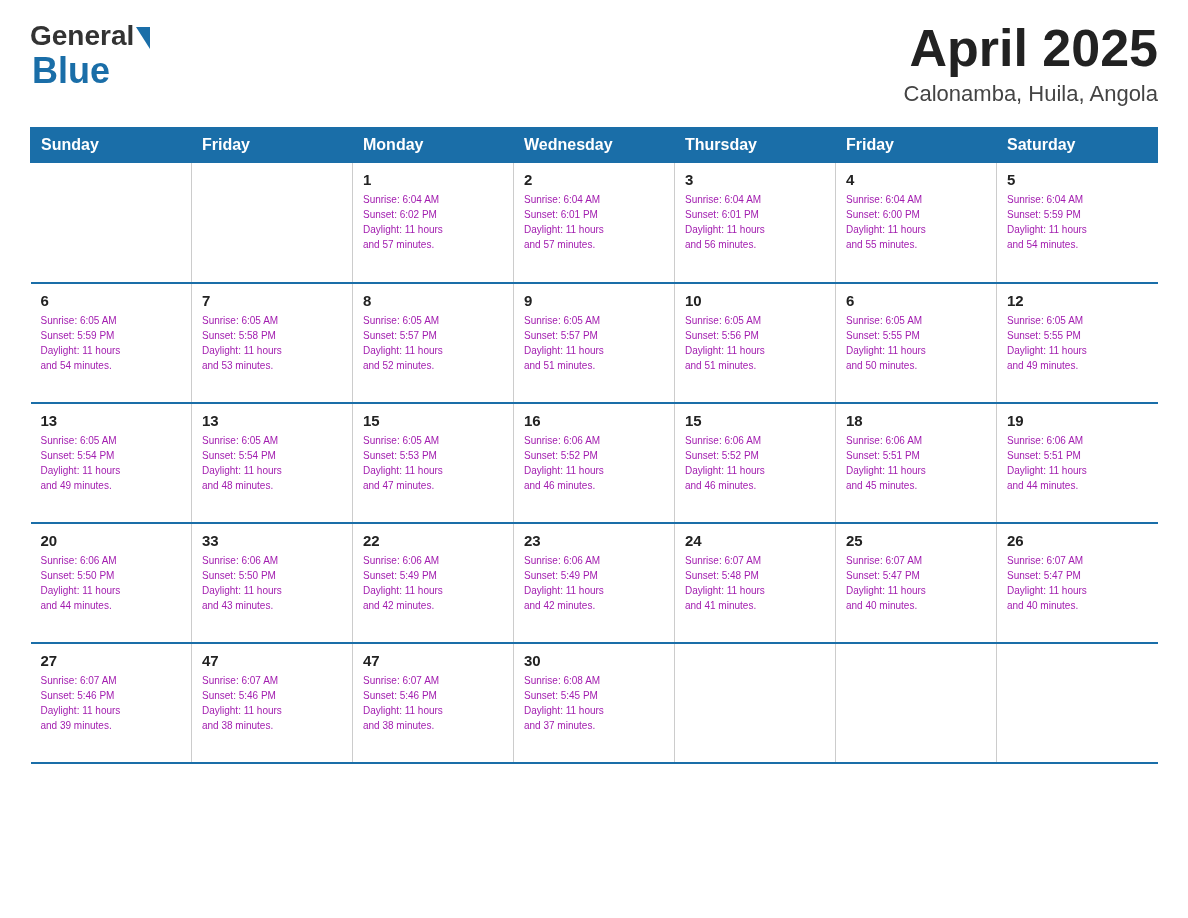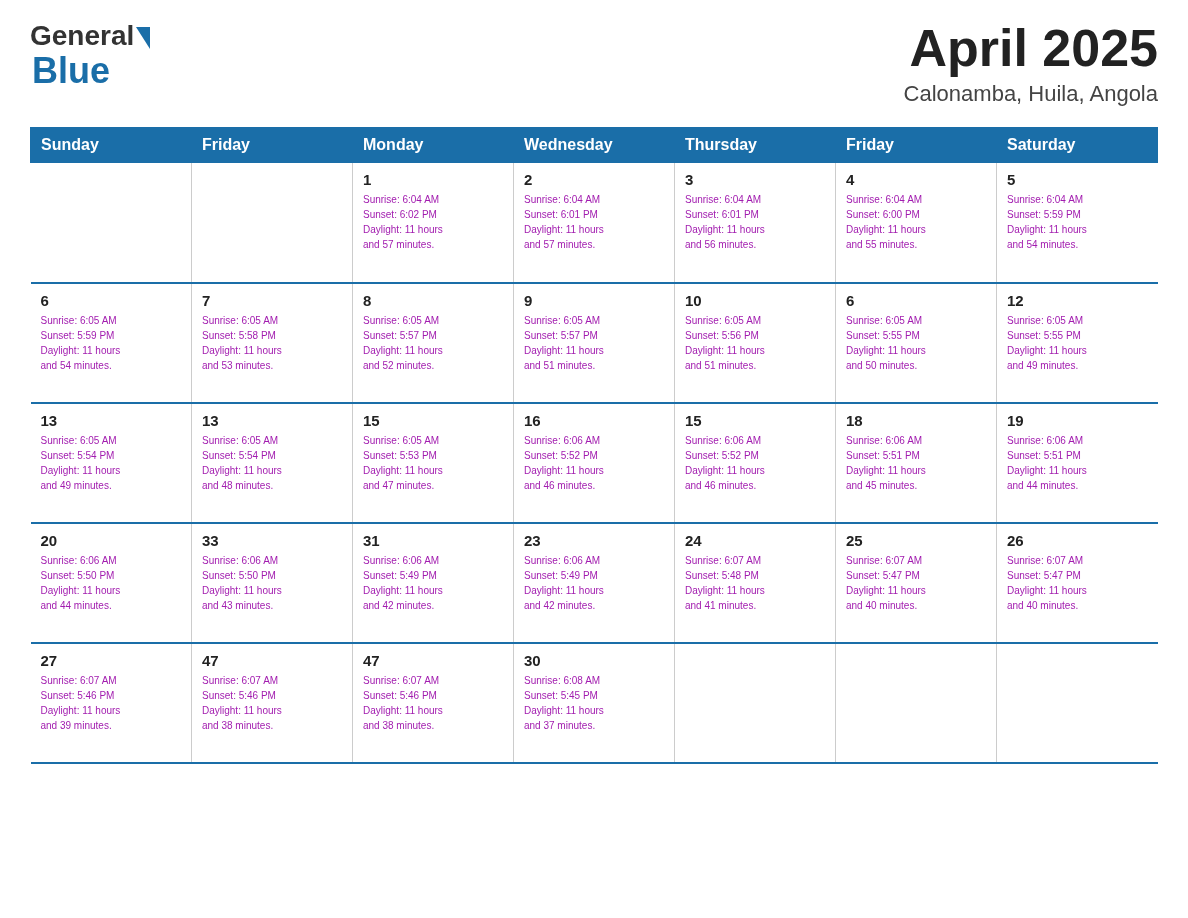--- a/index.html
+++ b/index.html
@@ -219,21 +219,21 @@
       <tr>
         <td>
           <span class="day-number">20</span>
           <div class="day-info">Sunrise: 6:06 AM<br>Sunset: 5:50 PM<br>Daylight: 11 hours<br>and 44 minutes.</div>
         </td>
         <td>
           <span class="day-number">33</span>
           <div class="day-info">Sunrise: 6:06 AM<br>Sunset: 5:50 PM<br>Daylight: 11 hours<br>and 43 minutes.</div>
         </td>
         <td>
-          <span class="day-number">31</span>
+          <span class="day-number">22</span>
           <div class="day-info">Sunrise: 6:06 AM<br>Sunset: 5:49 PM<br>Daylight: 11 hours<br>and 42 minutes.</div>
         </td>
         <td>
           <span class="day-number">23</span>
           <div class="day-info">Sunrise: 6:06 AM<br>Sunset: 5:49 PM<br>Daylight: 11 hours<br>and 42 minutes.</div>
         </td>
         <td>
           <span class="day-number">24</span>
           <div class="day-info">Sunrise: 6:07 AM<br>Sunset: 5:48 PM<br>Daylight: 11 hours<br>and 41 minutes.</div>
         </td>

